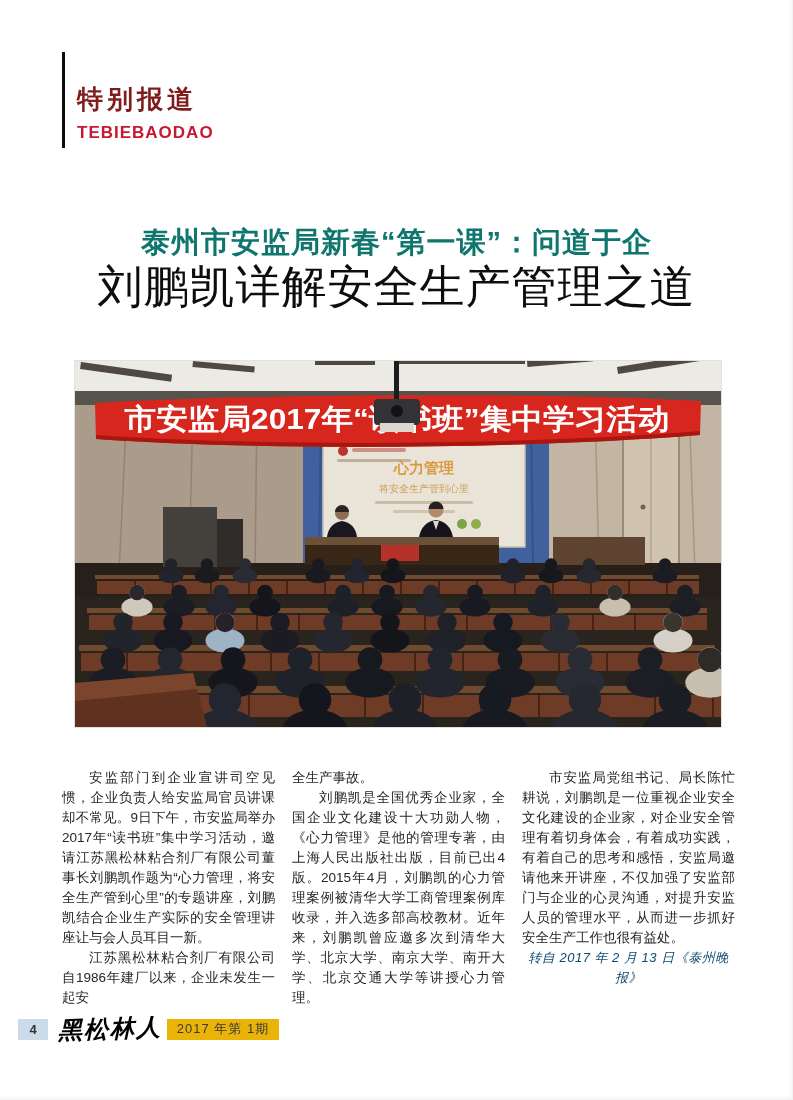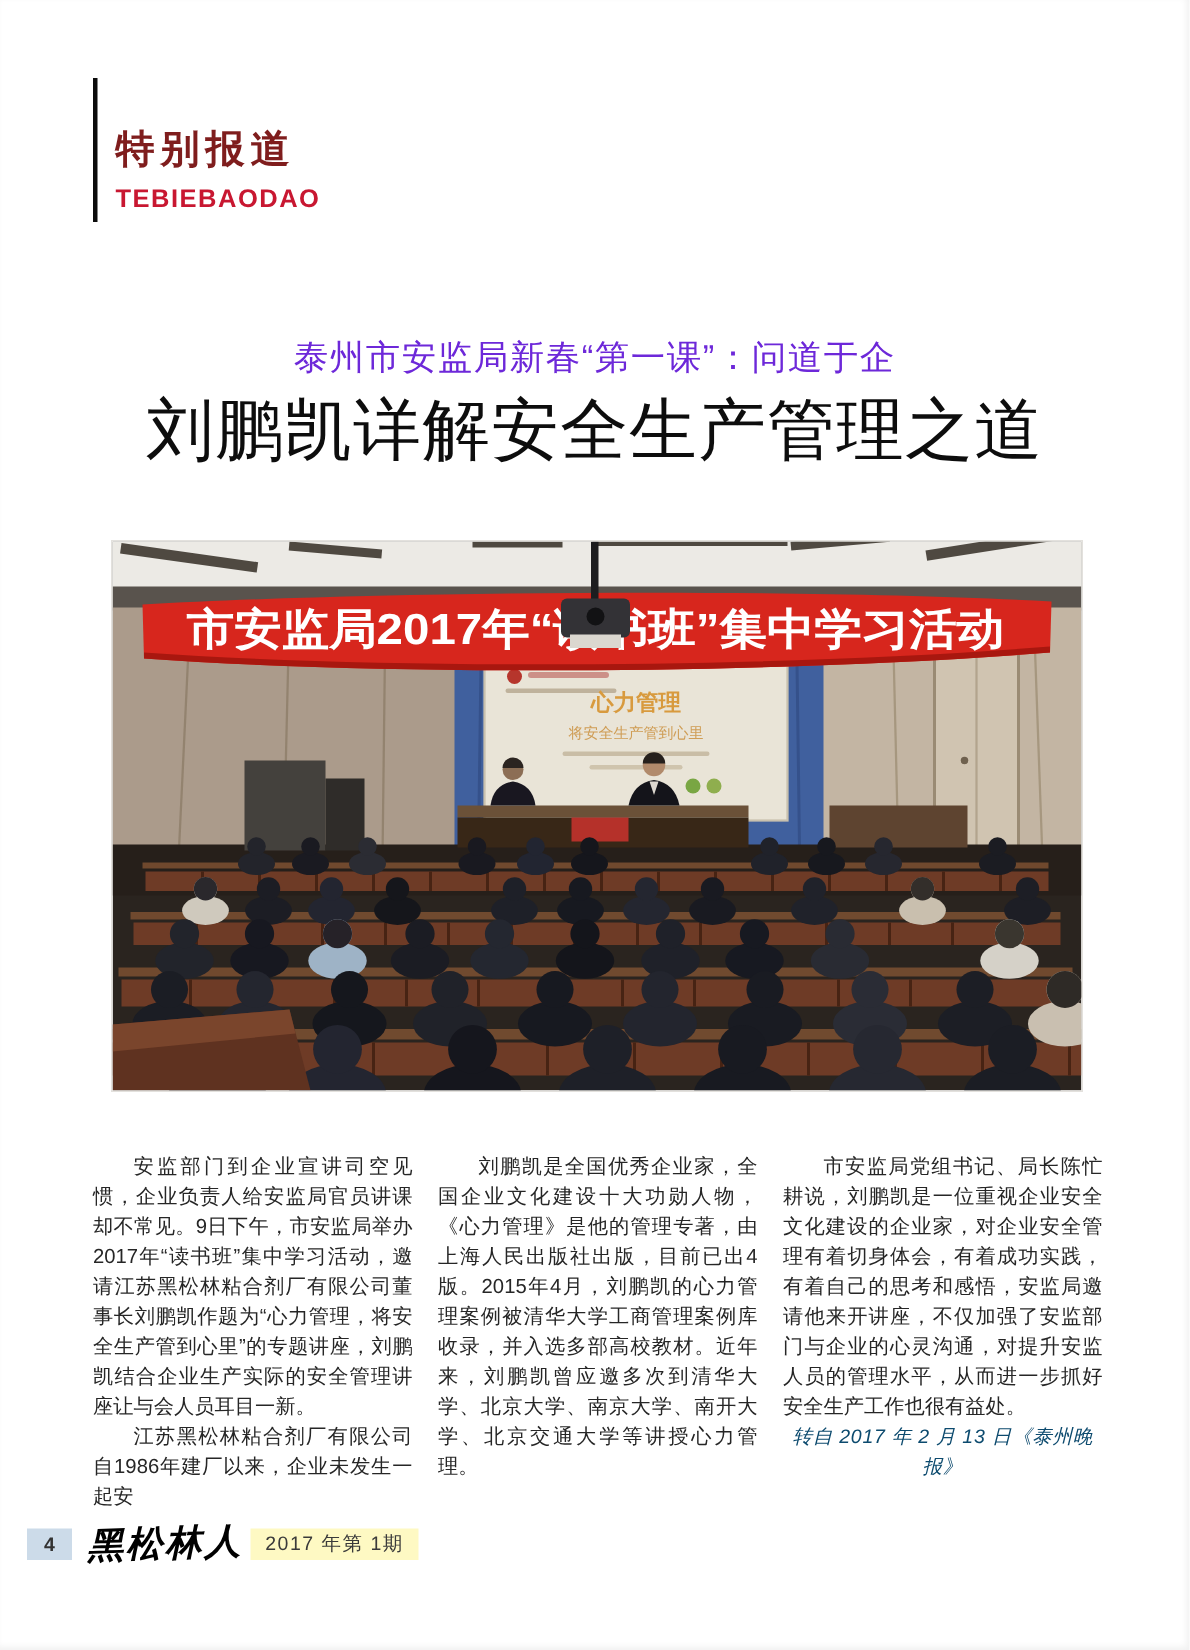--- a/index.html
+++ b/index.html
@@ -30,21 +30,21 @@
   .section-en {
     position:absolute; left:77px; top:123px;
     font-size:17px; font-weight:bold; color:#c81731;
     letter-spacing:1px;
   }
 
   
   .kicker {
     position:absolute; left:0; top:223px; width:100%;
     text-align:center;
-    font-size:23px; font-weight:normal; color:#6d28d9;
+    font-size:29px; font-weight:bold; color:#0f766e;
     letter-spacing:1px;
   }
   .headline {
     position:absolute; left:0; top:257px; width:100%;
     text-align:center;
     font-family:"Liberation Serif","DejaVu Serif",serif;
     font-size:45px; font-weight:normal; color:#0d0d0d;
     letter-spacing:1px;
   }
 
@@ -90,21 +90,21 @@
   }
   .mag-logo {
     margin:0 5px 0 10px;
     font-family:"Liberation Serif","DejaVu Serif",serif;
     font-size:24px; font-weight:bold; font-style:italic;
     color:#000000; letter-spacing:2px;
     transform:rotate(-2deg);
     white-space:nowrap;
   }
   .issue-box {
-    width:112px; height:21px; background:#fef9c3;
+    width:112px; height:21px; background:#eab308;
     display:flex; align-items:center; justify-content:center;
     font-size:13px; color:#3a3a3a; letter-spacing:1px;
   }
 </style>
 </head>
 <body>
 
 <div class="page-edge"></div>
 
 <div class="section-rule"></div>
@@ -295,20 +295,21 @@
     <path d="M0,322 L118,312 L122,328 L0,340 Z" fill="#7a452c"></path>
   </svg>
 </div>
 
 <div class="columns">
   <div class="col">
     <p class="indent">安监部门到企业宣讲司空见惯，企业负责人给安监局官员讲课却不常见。9日下午，市安监局举办2017年“读书班”集中学习活动，邀请江苏黑松林粘合剂厂有限公司董事长刘鹏凯作题为“心力管理，将安全生产管到心里”的专题讲座，刘鹏凯结合企业生产实际的安全管理讲座让与会人员耳目一新。</p>
     <p class="indent">江苏黑松林粘合剂厂有限公司自1986年建厂以来，企业未发生一起安</p>
   </div>
   <div class="col">
+    <p>全生产事故。</p>
     <p class="indent">刘鹏凯是全国优秀企业家，全国企业文化建设十大功勋人物，《心力管理》是他的管理专著，由上海人民出版社出版，目前已出4版。2015年4月，刘鹏凯的心力管理案例被清华大学工商管理案例库收录，并入选多部高校教材。近年来，刘鹏凯曾应邀多次到清华大学、北京大学、南京大学、南开大学、北京交通大学等讲授心力管理。</p>
   </div>
   <div class="col">
     <p class="indent">市安监局党组书记、局长陈忙耕说，刘鹏凯是一位重视企业安全文化建设的企业家，对企业安全管理有着切身体会，有着成功实践，有着自己的思考和感悟，安监局邀请他来开讲座，不仅加强了安监部门与企业的心灵沟通，对提升安监人员的管理水平，从而进一步抓好安全生产工作也很有益处。</p>
     <p class="credit">转自 2017 年 2 月 13 日《泰州晚报》</p>
   </div>
 </div>
 
 <div class="footer">
   <div class="page-box">4</div>

